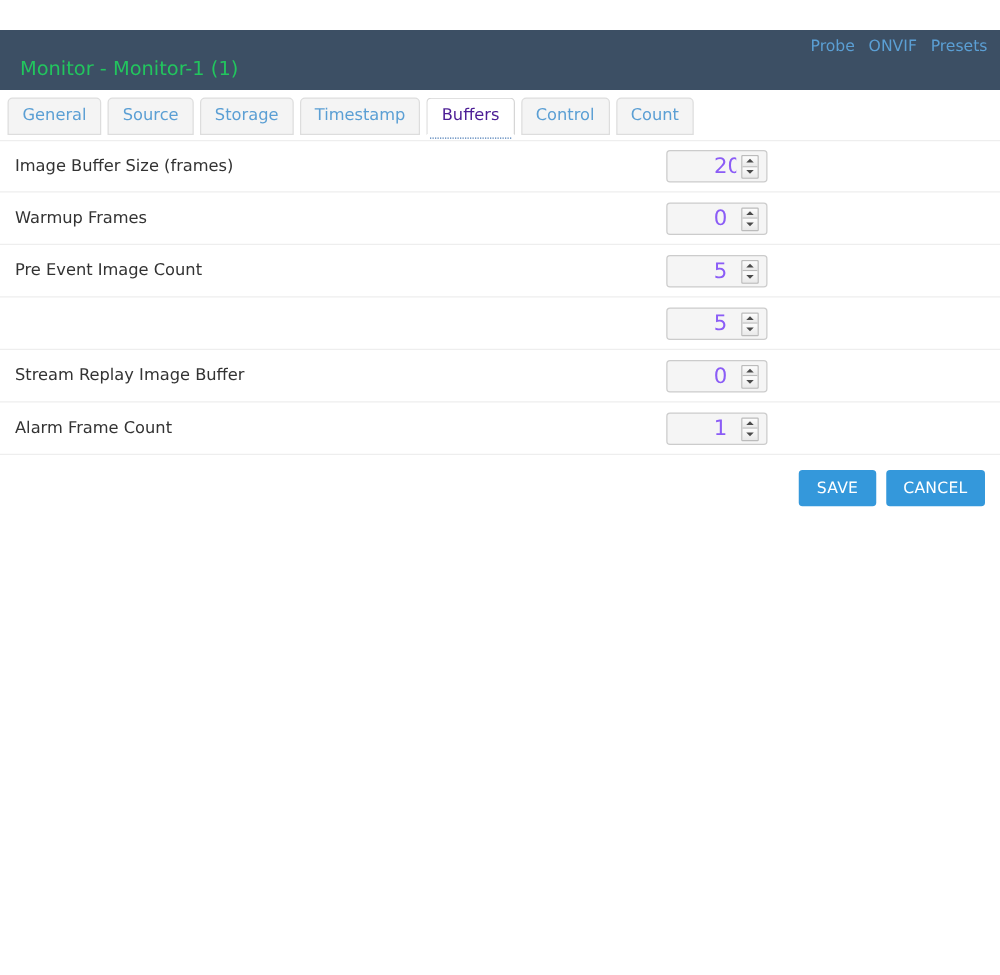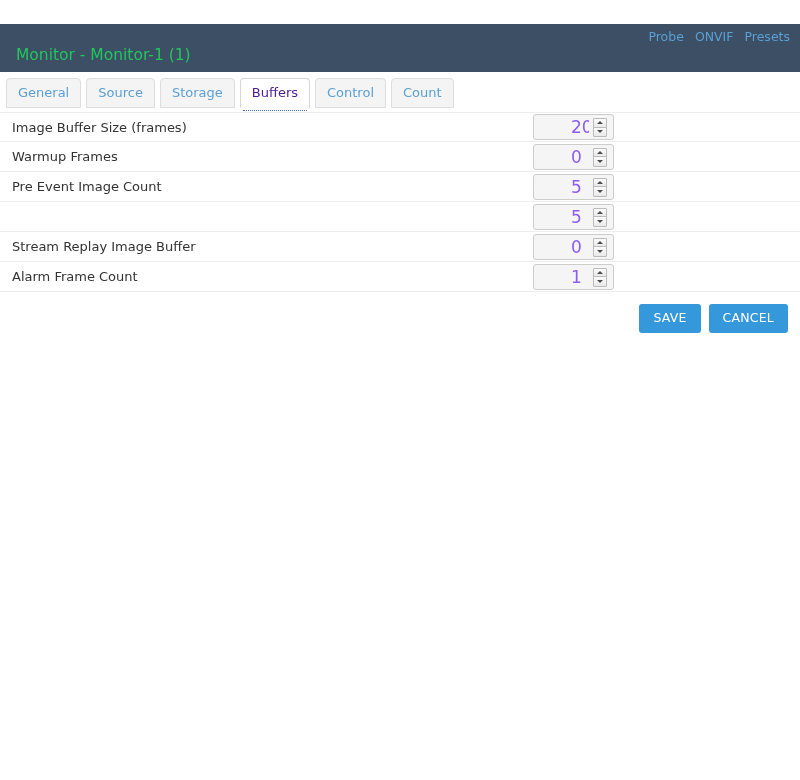--- a/index.html
+++ b/index.html
@@ -92,21 +92,21 @@
 
   
   .form-area {
     width: 800px;
     background: #ffffff;
   }
   .form-row {
     position: relative;
     display: flex;
     align-items: center;
-    height: 30px;
+    height: 42px;
     border-bottom: 1px solid #eeeeee;
     padding: 0 0 0 12px;
   }
   .form-row:first-child { border-top: 1px solid #eeeeee; }
   .field-label {
     font-size: 13px;
     line-height: 17px;
     color: #333333;
     white-space: nowrap;
     flex: 0 0 auto;
@@ -207,20 +207,21 @@
     <a class="header-link">ONVIF</a>
     <a class="header-link">Presets</a>
   </div>
   <h1 class="page-title">Monitor - Monitor-1 (1)</h1>
 </div>
 
 <div class="tabbar">
   <div class="tab">General</div>
   <div class="tab">Source</div>
   <div class="tab">Storage</div>
+  <div class="tab">Timestamp</div>
   <div class="tab active">Buffers</div>
   <div class="tab">Control</div>
   <div class="tab">Count</div>
 </div>
 
 <div class="form-area">
 
   <div class="form-row">
     <span class="field-label">Image Buffer Size (frames)</span>
     <span class="field-control">

